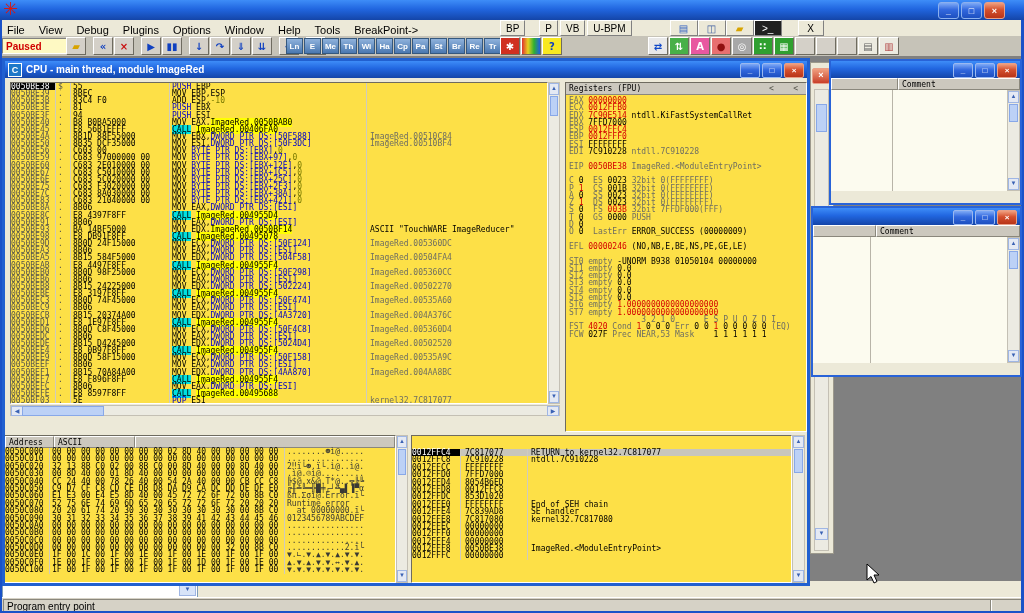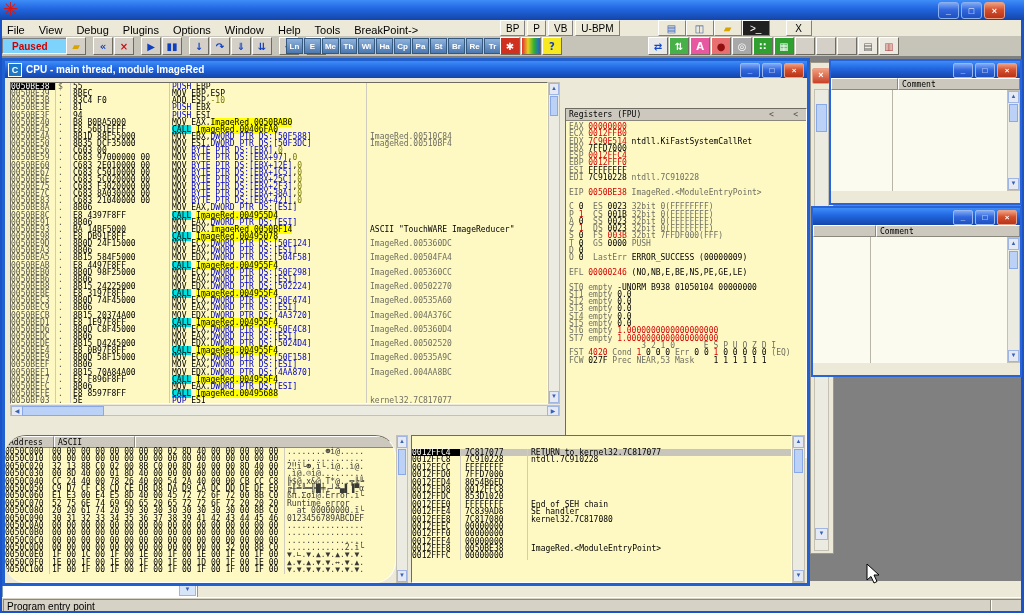--- a/index.html
+++ b/index.html
@@ -13,23 +13,23 @@
   .winbtn{width:19px;height:15px;border-radius:3px;border:1px solid #8BB0EE;
     background:linear-gradient(#7FAAF6,#3268DE 45%,#1D4FC0);color:#fff;
     font:bold 9px "Liberation Sans",sans-serif;display:flex;align-items:center;justify-content:center;}
   .winbtn.close{background:linear-gradient(#F0A080,#D4502E 45%,#B83418);border-color:#E8A088;}
   
   .menubar{left:0;top:20px;width:1024px;height:16px;background:#ECE9D8;border-bottom:1px solid #D8D4C4;}
   .menu-item{display:inline-block;padding:1px 7px;font-size:11px;color:#000;}
   .mbtn{height:14px;border:1px solid;border-color:#fff #808080 #808080 #fff;background:#ECE9D8;
     font-size:10px;color:#000;display:flex;align-items:center;justify-content:center;padding:0 5px;}
   .toolbar{left:0;top:36px;width:1024px;height:20px;background:#C6C3B8;border-bottom:1px solid #9C998C;}
-  .paused{left:2px;top:2px;width:62px;height:14px;background:#7dd3fc;color:#D00000;
+  .paused{left:2px;top:2px;width:62px;height:14px;background:#fef9c3;color:#D00000;
     font:bold 10px "Liberation Sans",sans-serif;border:1px solid;border-color:#808080 #fff #fff #808080;
-    display:flex;align-items:center;padding-left:9px;}
+    display:flex;align-items:center;padding-left:3px;}
   .tbtn{width:18px;height:16px;margin-right:1px;border:1px solid;border-color:#fff #6E6B60 #6E6B60 #fff;
     display:inline-flex;align-items:center;justify-content:center;font:bold 10px "DejaVu Sans",sans-serif;vertical-align:top;}
   .lbtn{width:15px;height:14px;margin-right:1px;border:1px solid #35587E;
     background:linear-gradient(#8FB2DC,#4A78B0);color:#fff;display:inline-flex;align-items:center;justify-content:center;
     font:bold 8px "Liberation Sans",sans-serif;vertical-align:top;}
   .rainbow{background:linear-gradient(90deg,#e03030,#e8d020,#30b030,#2060e0)!important;}
   [data-name="restart-icon"],[data-name="run-icon"],[data-name="step-into-icon"],
   [data-name="execute-till-return-icon"],[data-name="goto-icon"]{margin-left:6px;}
   
   .mdi{left:2px;top:56px;width:1019px;height:525px;background:#808080;}
@@ -38,21 +38,21 @@
   .win{border:2px solid #2863D8;background:#ECE9D8;}
   .wtitle{height:17px;background:linear-gradient(180deg,#3E8DF8 0%,#2166E0 45%,#1445A8 100%);
     display:flex;align-items:center;color:#fff;font:bold 10px "Liberation Sans",sans-serif;padding-left:3px;position:relative;}
   .wbtn{width:18px;height:13px;border-radius:2px;border:1px solid #9AB8F0;margin-left:2px;
     background:linear-gradient(#7FAAF6,#3268DE 45%,#1D4FC0);color:#fff;font:bold 8px "Liberation Sans",sans-serif;
     display:flex;align-items:center;justify-content:center;}
   .wbtn.close{background:linear-gradient(#F0A080,#D4502E 45%,#B83418);border-color:#E8A088;}
   .cicon{width:12px;height:12px;background:#1E78C8;color:#fff;font:bold 9px "Liberation Sans",sans-serif;
     display:inline-flex;align-items:center;justify-content:center;margin-right:4px;border:1px solid #fff;}
   
-  .pane{background:#fef9c3;border:1px solid;border-color:#6E6B60 #fff #fff #6E6B60;overflow:hidden;
+  .pane{background:#fde047;border:1px solid;border-color:#6E6B60 #fff #fff #6E6B60;overflow:hidden;
     font-family:"DejaVu Sans Mono",monospace;font-size:8px;color:#000;}
   .phead{background:#CCC8BE;border-bottom:1px solid #8A877C;color:#000;font-size:8px;
     display:flex;align-items:center;padding-left:3px;position:relative;height:11px;}
   .sg-k{color:#000}.sg-g{color:#6E6E62}.sg-r{color:#D40000}.sg-b{color:#0000C8}
   .sg-o{color:#7A7A00}.sg-cy{background:#00E0E0;color:#000}.sg-yl{background:#FFFF00;color:#000}
   .drow{display:flex;height:7.15px;line-height:7.3px;white-space:pre;}
   .da{width:44px;color:#55554C;}.da.sel{background:#000;color:#fff;}
   .df{width:12px;color:#55554C;border-left:1px solid #CFCBBE;border-right:1px solid #CFCBBE;padding-left:2px;}
   .db{width:96px;padding-left:2px;border-right:1px solid #CFCBBE;}
   .ds{width:194px;padding-left:2px;border-right:1px solid #CFCBBE;}
@@ -94,21 +94,21 @@
     <div class="abs" style="right:19px;top:2px;display:flex;gap:2px;">
       <div class="winbtn" data-name="minimize-button">_</div>
       <div class="winbtn" data-name="restore-button">□</div>
       <div class="winbtn close" data-name="close-button">×</div>
     </div>
   </div>
 
   <div class="abs menubar" data-name="menu-bar">
     <span id="menu-items"><span class="menu-item" data-name="menu-item-file">File</span><span class="menu-item" data-name="menu-item-view">View</span><span class="menu-item" data-name="menu-item-debug">Debug</span><span class="menu-item" data-name="menu-item-plugins">Plugins</span><span class="menu-item" data-name="menu-item-options">Options</span><span class="menu-item" data-name="menu-item-window">Window</span><span class="menu-item" data-name="menu-item-help">Help</span><span class="menu-item" data-name="menu-item-tools">Tools</span><span class="menu-item" data-name="menu-item-breakpoint">BreakPoint-&gt;</span></span>
     <div class="abs" style="left:500px;top:0;display:flex;" id="menu-buttons">
-        <div class="mbtn" data-name="menu-button-bp" style="margin-right: 2px;">BP</div>
+        <div class="mbtn" data-name="menu-button-bp" style="margin-right: 14px;">BP</div>
         <div class="mbtn" data-name="menu-button-p" style="margin-right: 2px;">P</div>
         <div class="mbtn" data-name="menu-button-vb" style="margin-right: 2px;">VB</div>
         <div class="mbtn" data-name="menu-button-u-bpm" style="margin-right: 2px;">U-BPM</div>
         <div class="mbtn" data-name="notepad-icon" style="margin-left: 36px; width: 16px; color: rgb(48, 96, 192); background: rgb(236, 233, 216);">▤</div>
         <div class="mbtn" data-name="calculator-icon" style="width: 16px; color: rgb(64, 96, 160); background: rgb(236, 233, 216);">◫</div>
         <div class="mbtn" data-name="folder-icon" style="width: 16px; color: rgb(216, 164, 0); background: rgb(236, 233, 216);">▰</div>
         <div class="mbtn" data-name="console-icon" style="width: 16px; color: rgb(255, 255, 255); background: rgb(32, 32, 32);">&gt;_</div>
         <div class="mbtn" data-name="toolbar-close-icon" style="margin-left: 16px; width: 14px;">X</div>
       </div>
   </div>
@@ -196,21 +196,21 @@
       <div class="sb-arrow abs" style="left:0;right:0;bottom:0;" data-name="scroll-down-icon">▼</div>
     </div>
 
     <div class="abs sb" style="left:5px;top:344px;width:550px;height:11px;box-sizing:border-box;" data-name="disassembly-hscrollbar">
       <div class="sb-arrow abs" style="left:0;top:0;width:10px;height:8px;line-height:8px;" data-name="scroll-left-icon">◀</div>
       <div class="sb-thumb abs" style="left:11px;top:0;width:80px;height:8px;"></div>
       <div class="sb-arrow abs" style="right:0;top:0;width:10px;height:8px;line-height:8px;" data-name="scroll-right-icon">▶</div>
     </div>
 
 
-    <div class="abs pane" style="left:560px;top:21px;width:242px;height:350px;box-sizing:border-box;margin-top:26px;" data-name="registers-pane">
+    <div class="abs pane" style="left:560px;top:21px;width:242px;height:350px;box-sizing:border-box;" data-name="registers-pane">
       <div class="phead" data-name="registers-header">
         <span>Registers (FPU)</span>
         <span class="abs" style="right:8px;color:#55554C;" data-name="registers-header-arrows">&lt;&nbsp;&nbsp;&nbsp;&nbsp;&lt;</span>
       </div>
       <div id="regs" style="padding:2px 0 0 3px;">
           <div class="rline" data-name="register-line"><span class="sg-g">EAX </span><span class="sg-r">00000000</span></div>
           <div class="rline" data-name="register-line"><span class="sg-g">ECX </span><span class="sg-r">0012FFB0</span></div>
           <div class="rline" data-name="register-line"><span class="sg-g">EDX </span><span class="sg-r">7C90E514</span><span class="sg-k"> ntdll.KiFastSystemCallRet</span></div>
           <div class="rline" data-name="register-line"><span class="sg-g">EBX </span><span class="sg-k">7FFD7000</span></div>
           <div class="rline" data-name="register-line"><span class="sg-g">ESP </span><span class="sg-r">0012FFC4</span></div>
@@ -238,21 +238,21 @@
           <div class="rline" data-name="register-line"><span class="sg-g">ST4 empty </span><span class="sg-k">0.0</span></div>
           <div class="rline" data-name="register-line"><span class="sg-g">ST5 empty </span><span class="sg-k">0.0</span></div>
           <div class="rline" data-name="register-line"><span class="sg-g">ST6 empty </span><span class="sg-r">1.0000000000000000000</span></div>
           <div class="rline" data-name="register-line"><span class="sg-g">ST7 empty </span><span class="sg-r">1.0000000000000000000</span></div>
           <div class="rline" data-name="register-line"><span class="sg-g">               3 2 1 0      E S P U O Z D I</span></div>
           <div class="rline" data-name="register-line"><span class="sg-g">FST </span><span class="sg-r">4020</span><span class="sg-g"> Cond </span><span class="sg-r">1</span><span class="sg-k"> 0 0 0</span><span class="sg-g"> Err </span><span class="sg-k">0 0 </span><span class="sg-r">1</span><span class="sg-k"> 0 0 0 0 0</span><span class="sg-g"> (EQ)</span></div>
           <div class="rline" data-name="register-line"><span class="sg-g">FCW </span><span class="sg-k">027F</span><span class="sg-g"> Prec NEAR,53 Mask</span><span class="sg-k">    1 1 1 1 1 1</span></div>
         </div>
     </div>
 
-    <div class="abs pane" style="left:0px;top:374px;width:391px;height:148px;box-sizing:border-box;border-left:none;border-radius:21px;" id="dumpwrap" data-name="dump-pane">
+    <div class="abs pane" style="left:0px;top:374px;width:391px;height:148px;box-sizing:border-box;border-left:none;" id="dumpwrap" data-name="dump-pane">
       <div style="display:flex;">
         <div class="hdrcell" style="width:44px;" data-name="dump-header-address">Address</div>
         <div class="hdrcell" style="width:76px;" data-name="dump-header-ascii">ASCII</div>
         <div class="hdrcell" style="flex:1;"></div>
       </div>
       <div id="dumprows">
           <div class="xrow" data-name="dump-row"><span class="xa" data-name="dump-address">0050C000</span><span class="xh" data-name="dump-hex">00 00 00 00 00 00 00 00 02 8D 40 00 00 00 00 00</span><span class="xt" data-name="dump-ascii">........☻ì@.....</span></div>
           <div class="xrow" data-name="dump-row"><span class="xa" data-name="dump-address">0050C010</span><span class="xh" data-name="dump-hex">00 00 00 00 00 00 00 00 00 00 00 00 00 00 00 00</span><span class="xt" data-name="dump-ascii">................</span></div>
           <div class="xrow" data-name="dump-row"><span class="xa" data-name="dump-address">0050C020</span><span class="xh" data-name="dump-hex">32 13 8B C0 02 00 8B C0 00 8D 40 00 00 8D 40 00</span><span class="xt" data-name="dump-ascii">2‼ï└☻.ï└.ì@..ì@.</span></div>
           <div class="xrow" data-name="dump-row"><span class="xa" data-name="dump-address">0050C030</span><span class="xh" data-name="dump-hex">00 8D 40 00 01 8D 40 00 00 00 00 00 00 00 00 00</span><span class="xt" data-name="dump-ascii">.ì@.☺ì@.........</span></div>

